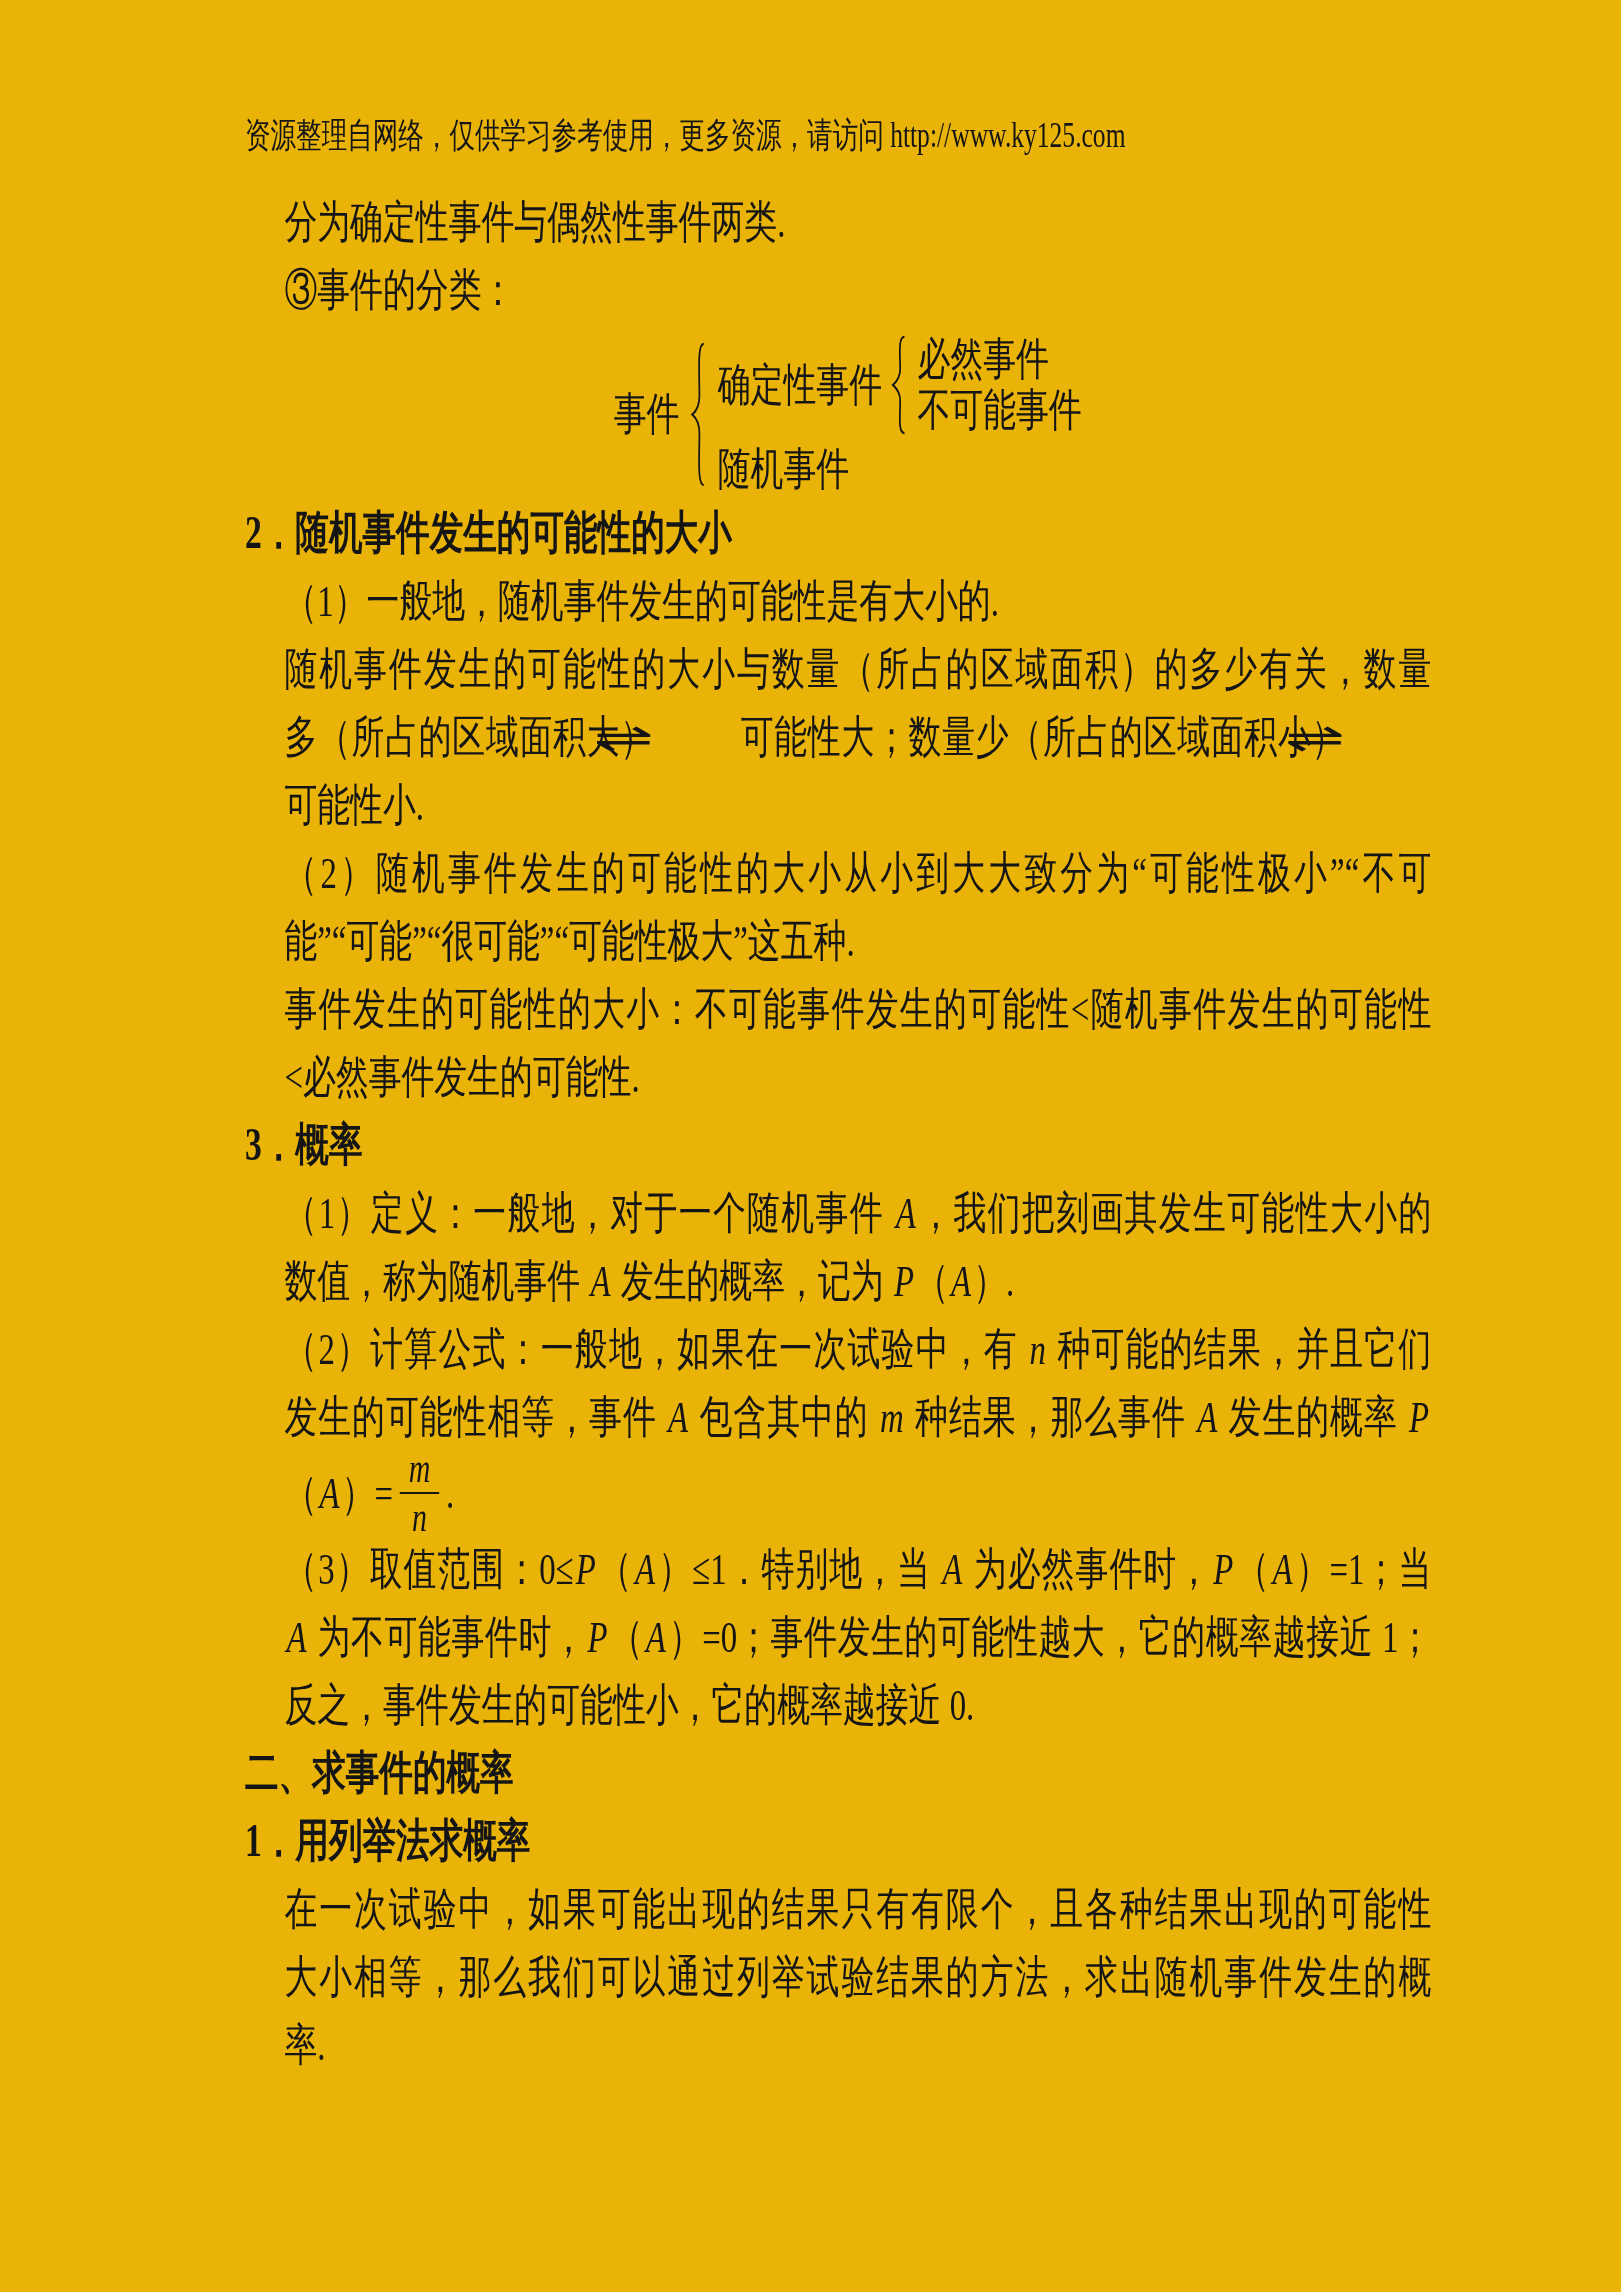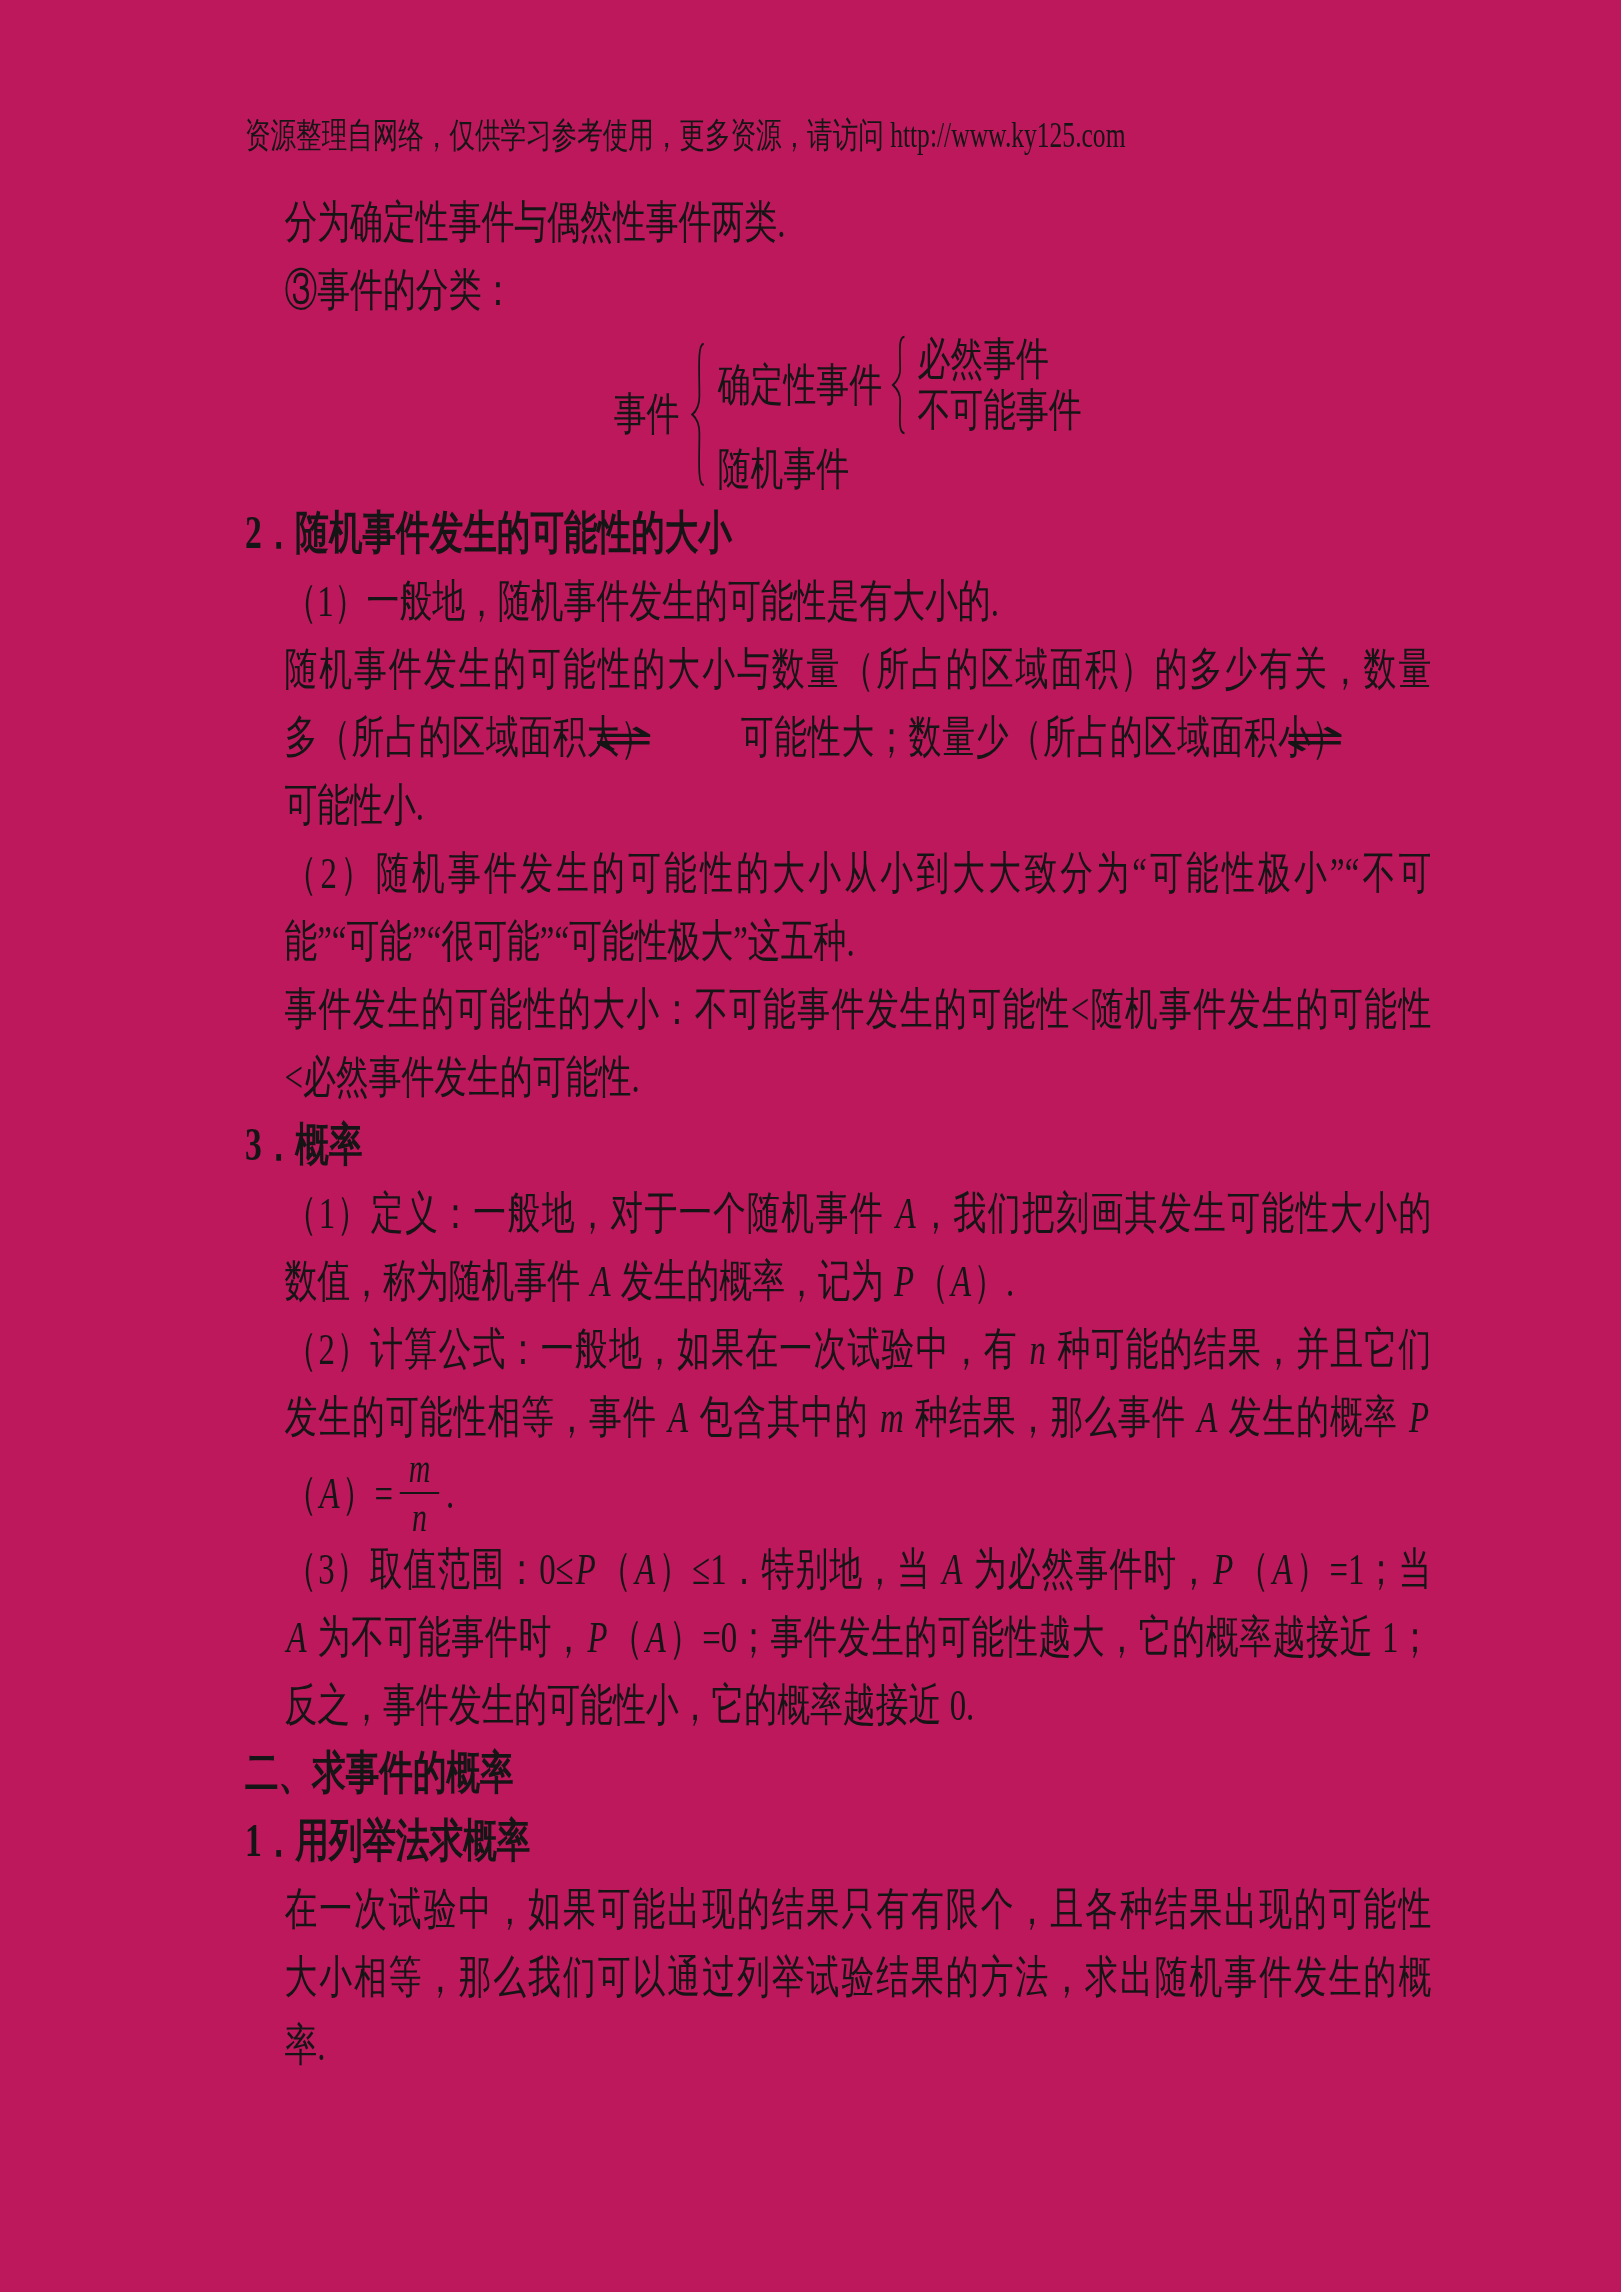--- a/index.html
+++ b/index.html
@@ -1,16 +1,16 @@
 <!DOCTYPE html>
 <html><head>
 <meta charset="utf-8">
 <style>
   html,body{margin:0;padding:0;background:#888;}
-  .page{position:relative;width:1621px;height:2293px;background:#be185d;overflow:hidden;
+  .page{position:relative;width:1621px;height:2293px;background:#eab308;overflow:hidden;
         font-family:"Liberation Serif","DejaVu Serif",serif;color:#151515;}
   
   .header{position:absolute;left:245px;top:114px;font-size:35px;line-height:43px;
           transform:scaleX(0.73);transform-origin:0 0;white-space:nowrap;}
   .content{position:absolute;left:245px;top:188px;width:1625px;
            transform:scaleX(0.73);transform-origin:0 0;font-size:45px;}
   .ln{height:68px;line-height:68px;}
   .ind{padding-left:54px;}
   .fill{text-align:justify;text-align-last:justify;}
   .hd{font-weight:700;font-size:46px;}

